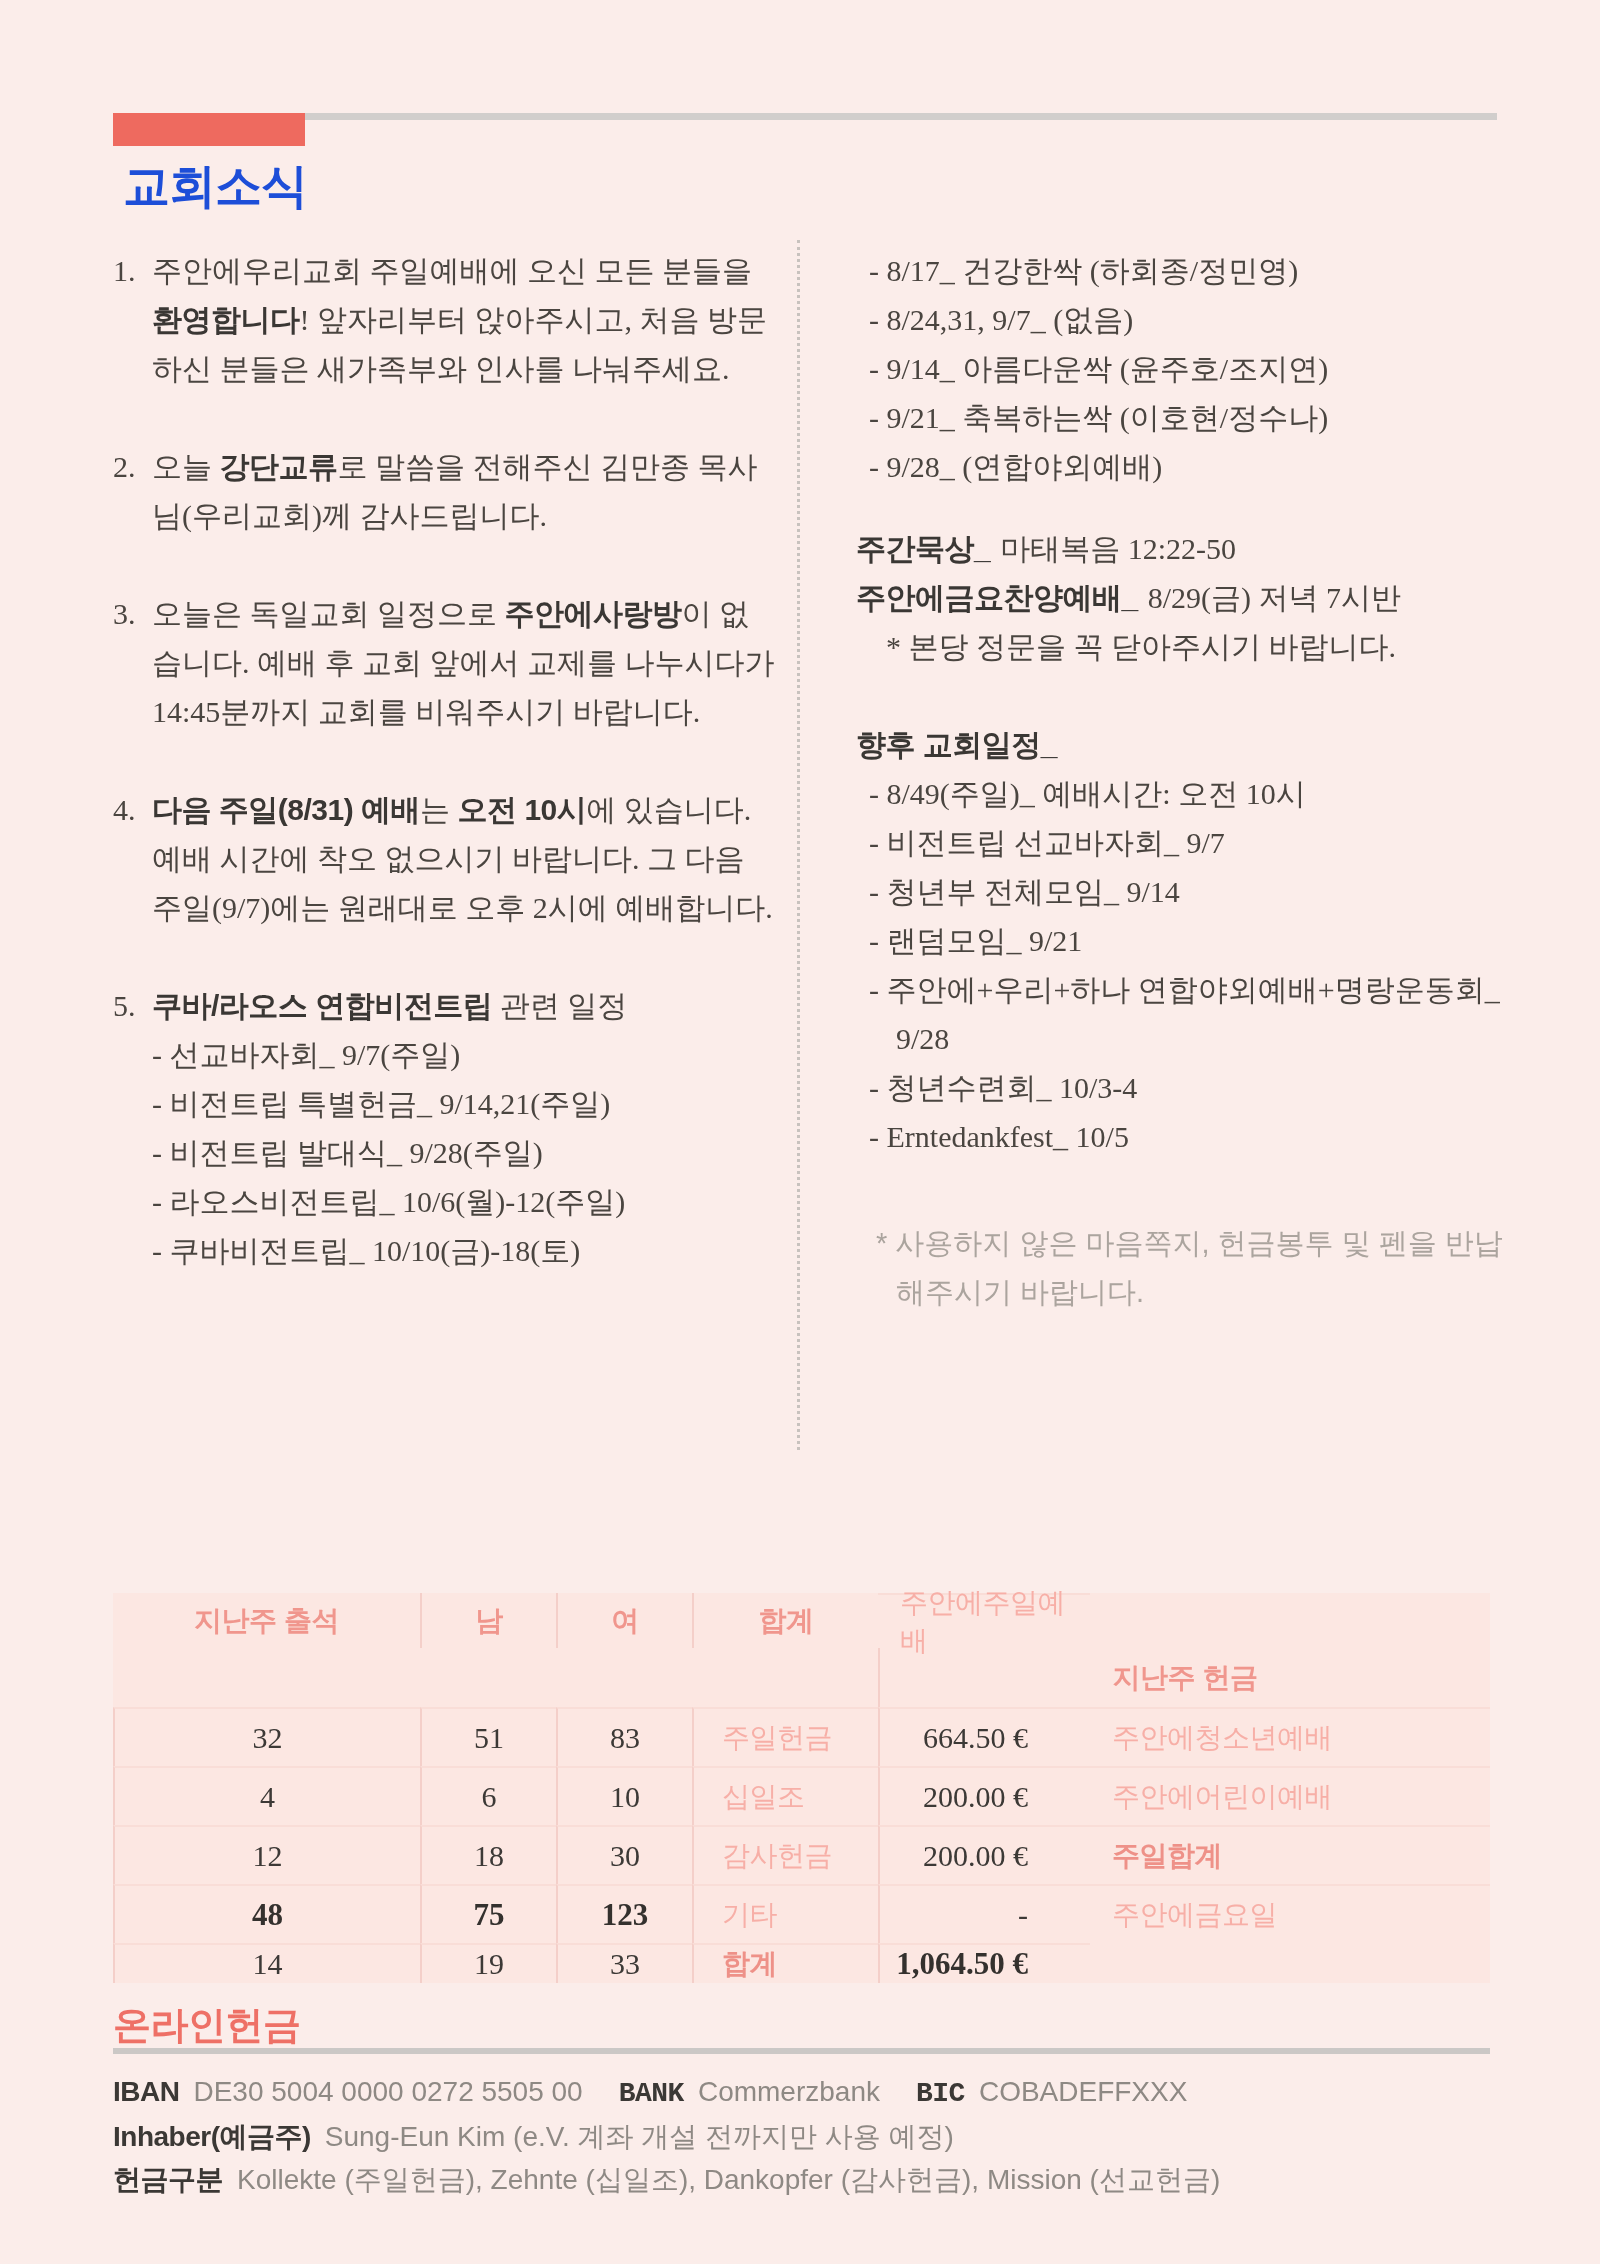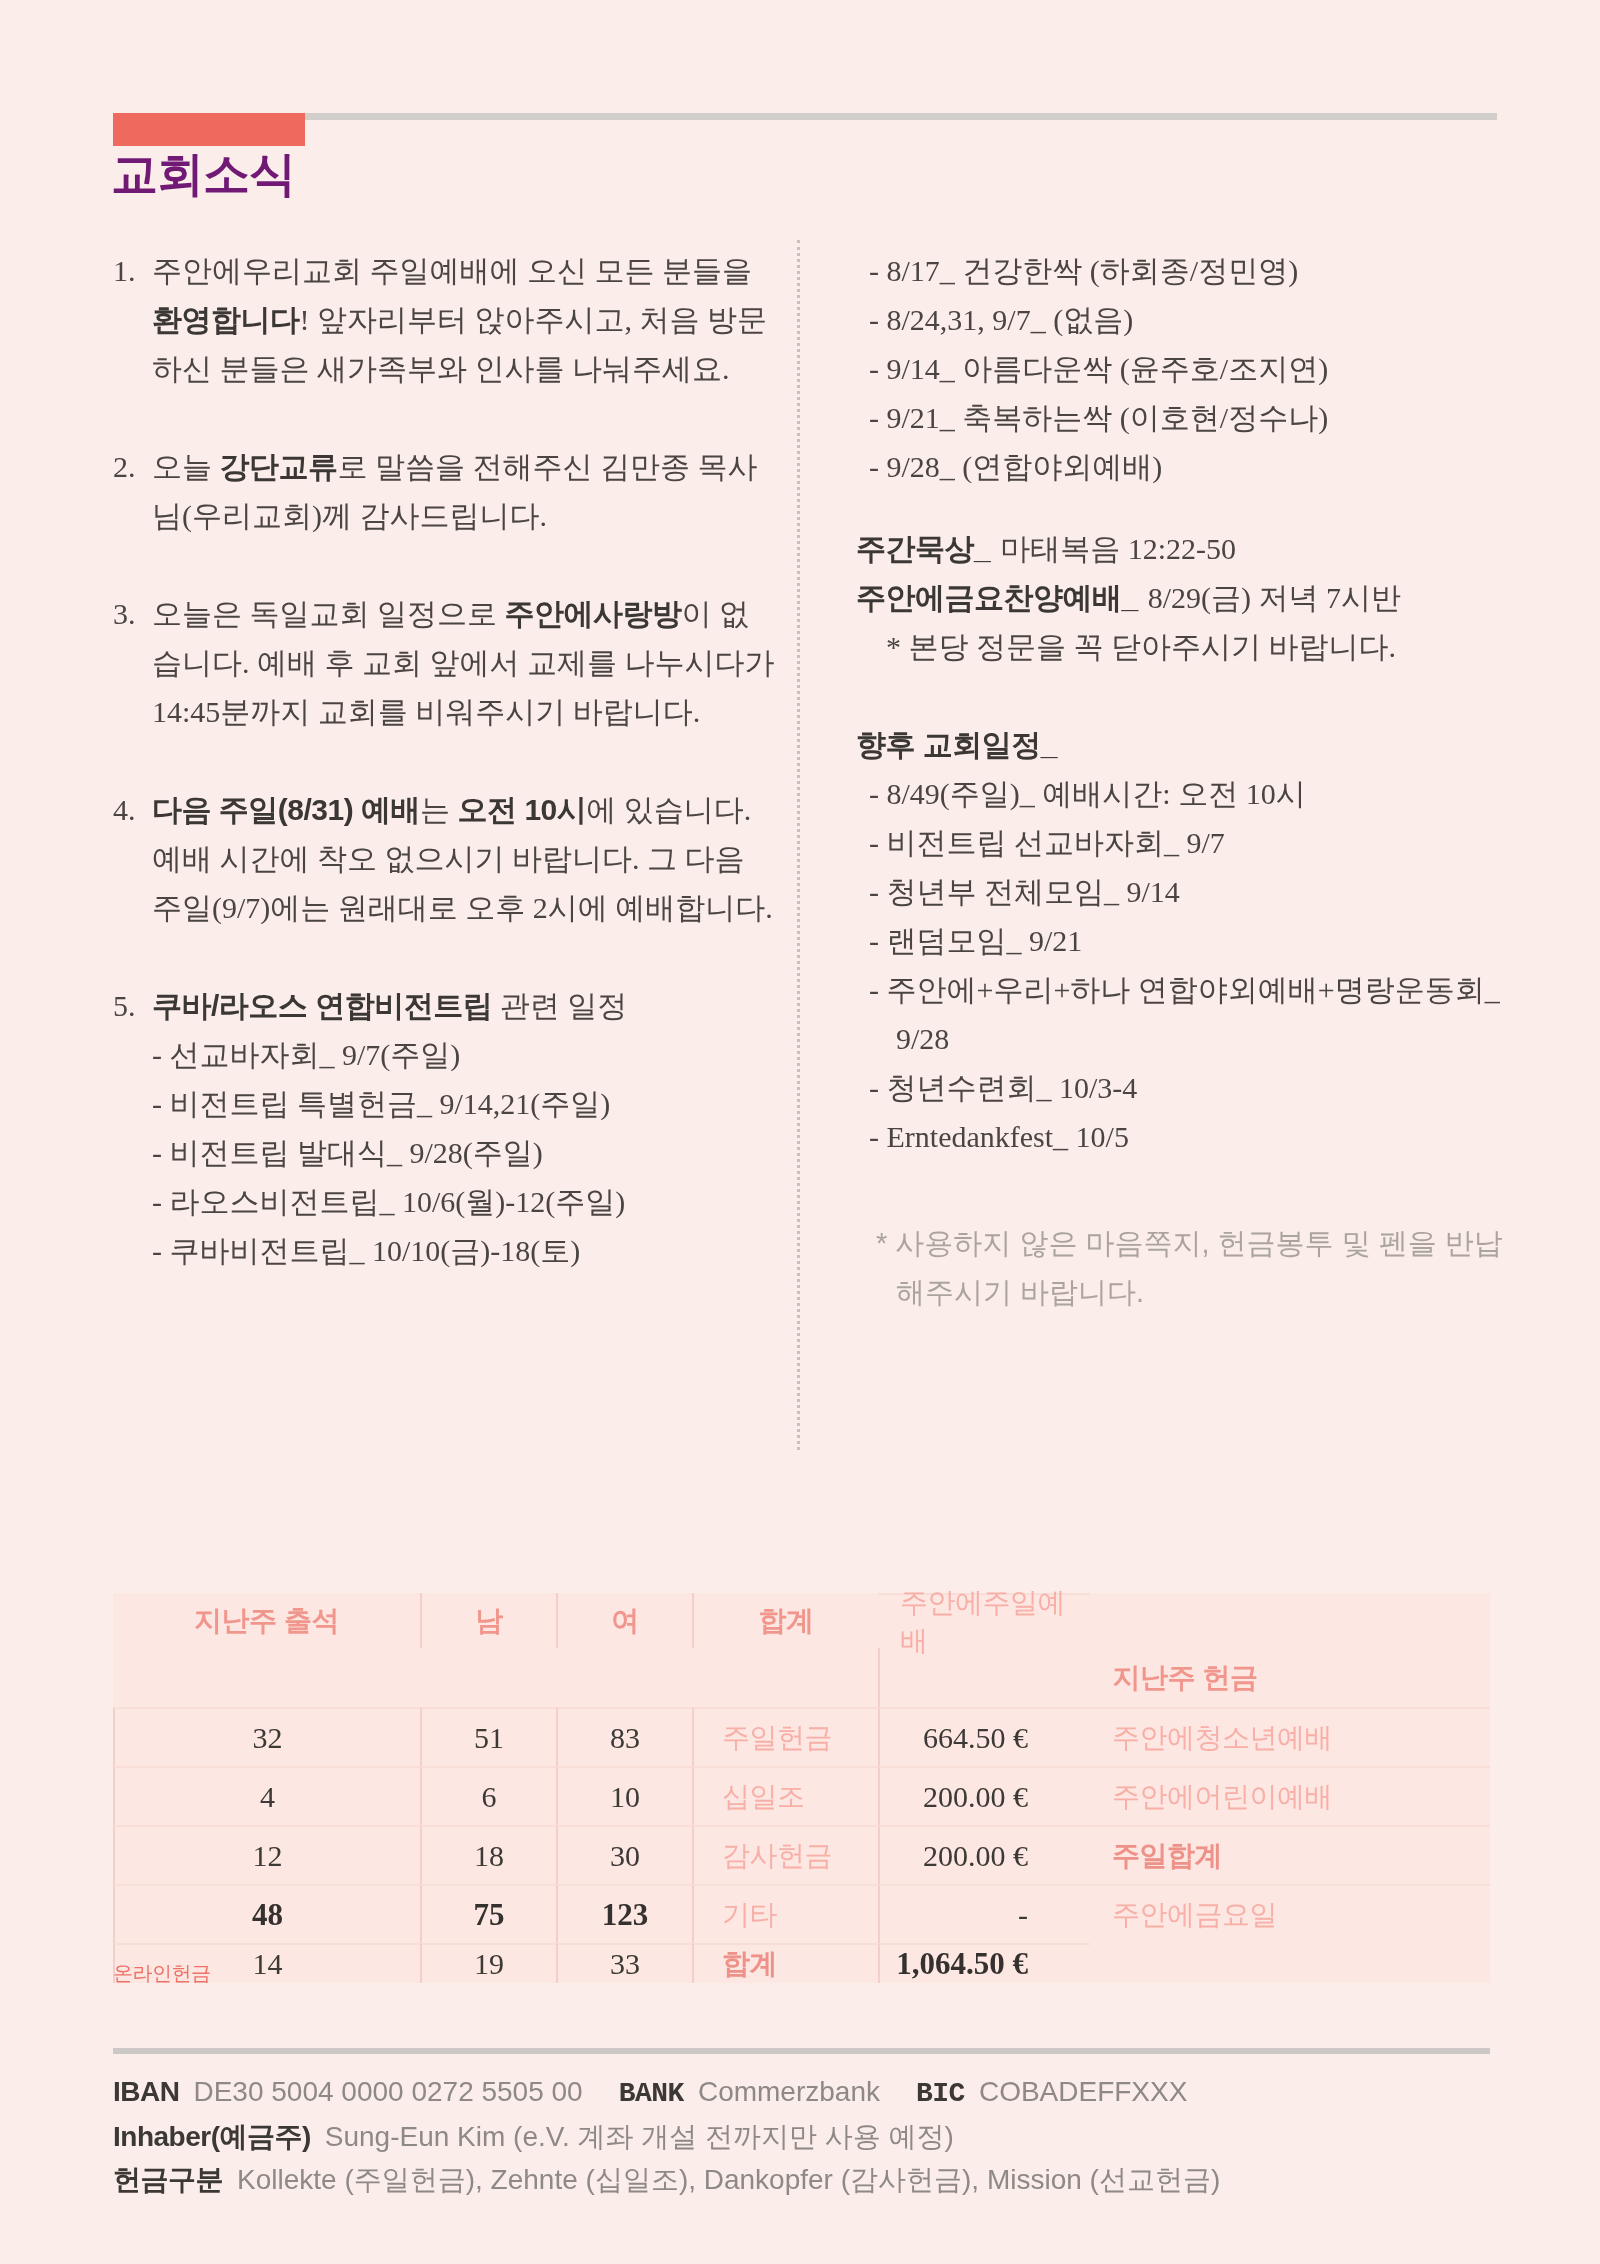--- a/index.html
+++ b/index.html
@@ -2,23 +2,23 @@
 <html><head>
 <meta charset="utf-8">
 <style>
   html,body { margin:0; padding:0; background:#fbedea; }
   .page { position:relative; width:1600px; height:2264px; background:#fbedea; overflow:hidden;
           font-family:"Liberation Serif","DejaVu Serif",serif; color:#4a4540; }
 
   
   .red-bar  { position:absolute; left:113px; top:113px; width:192px; height:33px; background:#ee6a5f; }
   .gray-bar { position:absolute; left:305px; top:113px; width:1192px; height:7px; background:#d1cecc; }
-  .title    { position:absolute; left:111px; top:146px; margin:0;
+  .title    { position:absolute; left:111px; top:146px; margin:12px;
               font-family:"Liberation Sans","DejaVu Sans",sans-serif; font-weight:800;
-              font-size:47px; line-height:56px; color:#701a75; letter-spacing:-1px; }
+              font-size:47px; line-height:56px; color:#1d4ed8; letter-spacing:-1px; }
 
   
   .col-left  { position:absolute; left:113px; top:246px; width:663px; font-size:30px; line-height:49px; }
   .col-right { position:absolute; left:856px; top:246px; width:648px; font-size:30px; line-height:49px; }
   .v-divider { position:absolute; left:797px; top:240px; height:1210px; width:0;
                border-left:3px dotted #c8c2be; }
 
   .b { font-family:"Liberation Sans","DejaVu Sans",sans-serif; font-weight:700; color:#3a3734; letter-spacing:-0.5px; }
 
   .item { position:relative; padding-left:39px; margin-bottom:49px; }
@@ -49,23 +49,23 @@
   .rl  { padding-left:22px; font-family:"Liberation Sans","DejaVu Sans",sans-serif;
          font-size:28px; color:#f7afa7; letter-spacing:-0.5px; }
   .rl2 { padding-left:28px; font-family:"Liberation Sans","DejaVu Sans",sans-serif;
          font-size:28px; color:#f7afa7; letter-spacing:-0.5px; }
   .ncell { justify-content:center; font-size:30px; color:#3c3936; }
   .amt { justify-content:flex-end; padding-right:62px; font-size:30px; color:#3c3936; }
   .bold-pink { font-weight:700; color:#ee9188; }
   .bold-num  { font-weight:700; font-size:31px; color:#34312e; }
 
   
-  .online-title { position:absolute; left:113px; top:1960px;
-                  font-family:"Liberation Sans","DejaVu Sans",sans-serif; font-weight:400;
-                  font-size:20px; color:#ee7066; letter-spacing:-0.5px; }
+  .online-title { position:absolute; left:113px; top:2000px;
+                  font-family:"Liberation Sans","DejaVu Sans",sans-serif; font-weight:700;
+                  font-size:38px; color:#ee7066; letter-spacing:-0.5px; }
   .online-rule  { position:absolute; left:113px; top:2048px; width:1377px; height:6px; background:#cbc8c6; }
   .online-info  { position:absolute; left:113px; top:2070px; width:1400px;
                   font-family:"Liberation Sans","DejaVu Sans",sans-serif;
                   font-size:28px; line-height:43px; color:#8e8984; }
   .lbl { font-weight:700; color:#3b3835; margin-right:14px; letter-spacing:-0.5px; }
   .grp { margin-left:36px;font-family:Liberation Mono, monospace; }
 </style>
 </head>
 <body>
 

